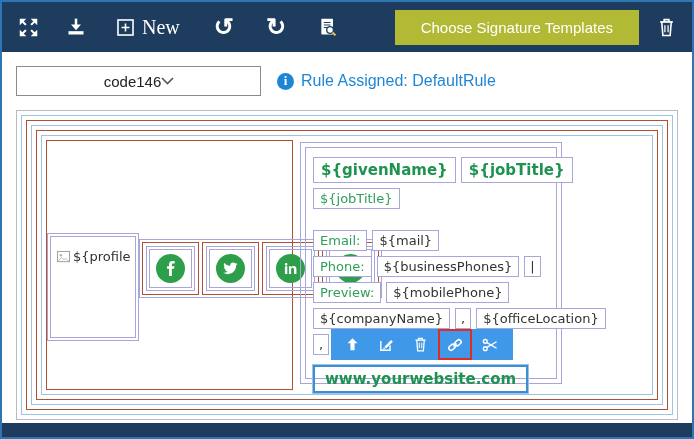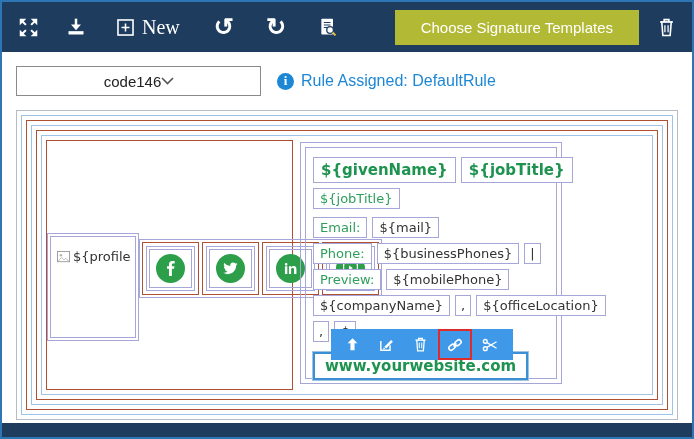--- a/index.html
+++ b/index.html
@@ -72,21 +72,21 @@
     font-family:"DejaVu Sans", sans-serif;
   }
   .row { display:flex; gap:5px; align-items:stretch; }
   .field {
     border:1px solid #a6a6d9; background:#fff; padding:2px 6px;
     font-size:13px; color:#333; white-space:nowrap;
   }
   .f-name { font-weight:bold; font-size:15px; color:#1e9350; padding:3px 7px; }
   .f-green { color:#2e9e5b; }
   .f-sep { padding:2px 5px; }
-  .gap-lg { margin-top:3px; }
+  .gap-lg { margin-top:16px; }
   .website-box {
     margin-top:5px; border:2px solid #3d8fd4; outline:1px solid #9dc3e6;
     padding:3px 10px; font-weight:bold; font-size:15px; color:#1e9350;
     font-family:"DejaVu Sans", sans-serif; white-space:nowrap;
   }
   
   .float-bar {
     position:absolute; left:25px; top:181px; height:31px; width:182px;
     background:#3f99e8; display:flex; align-items:center; padding:0 4px; z-index:5;
   }

